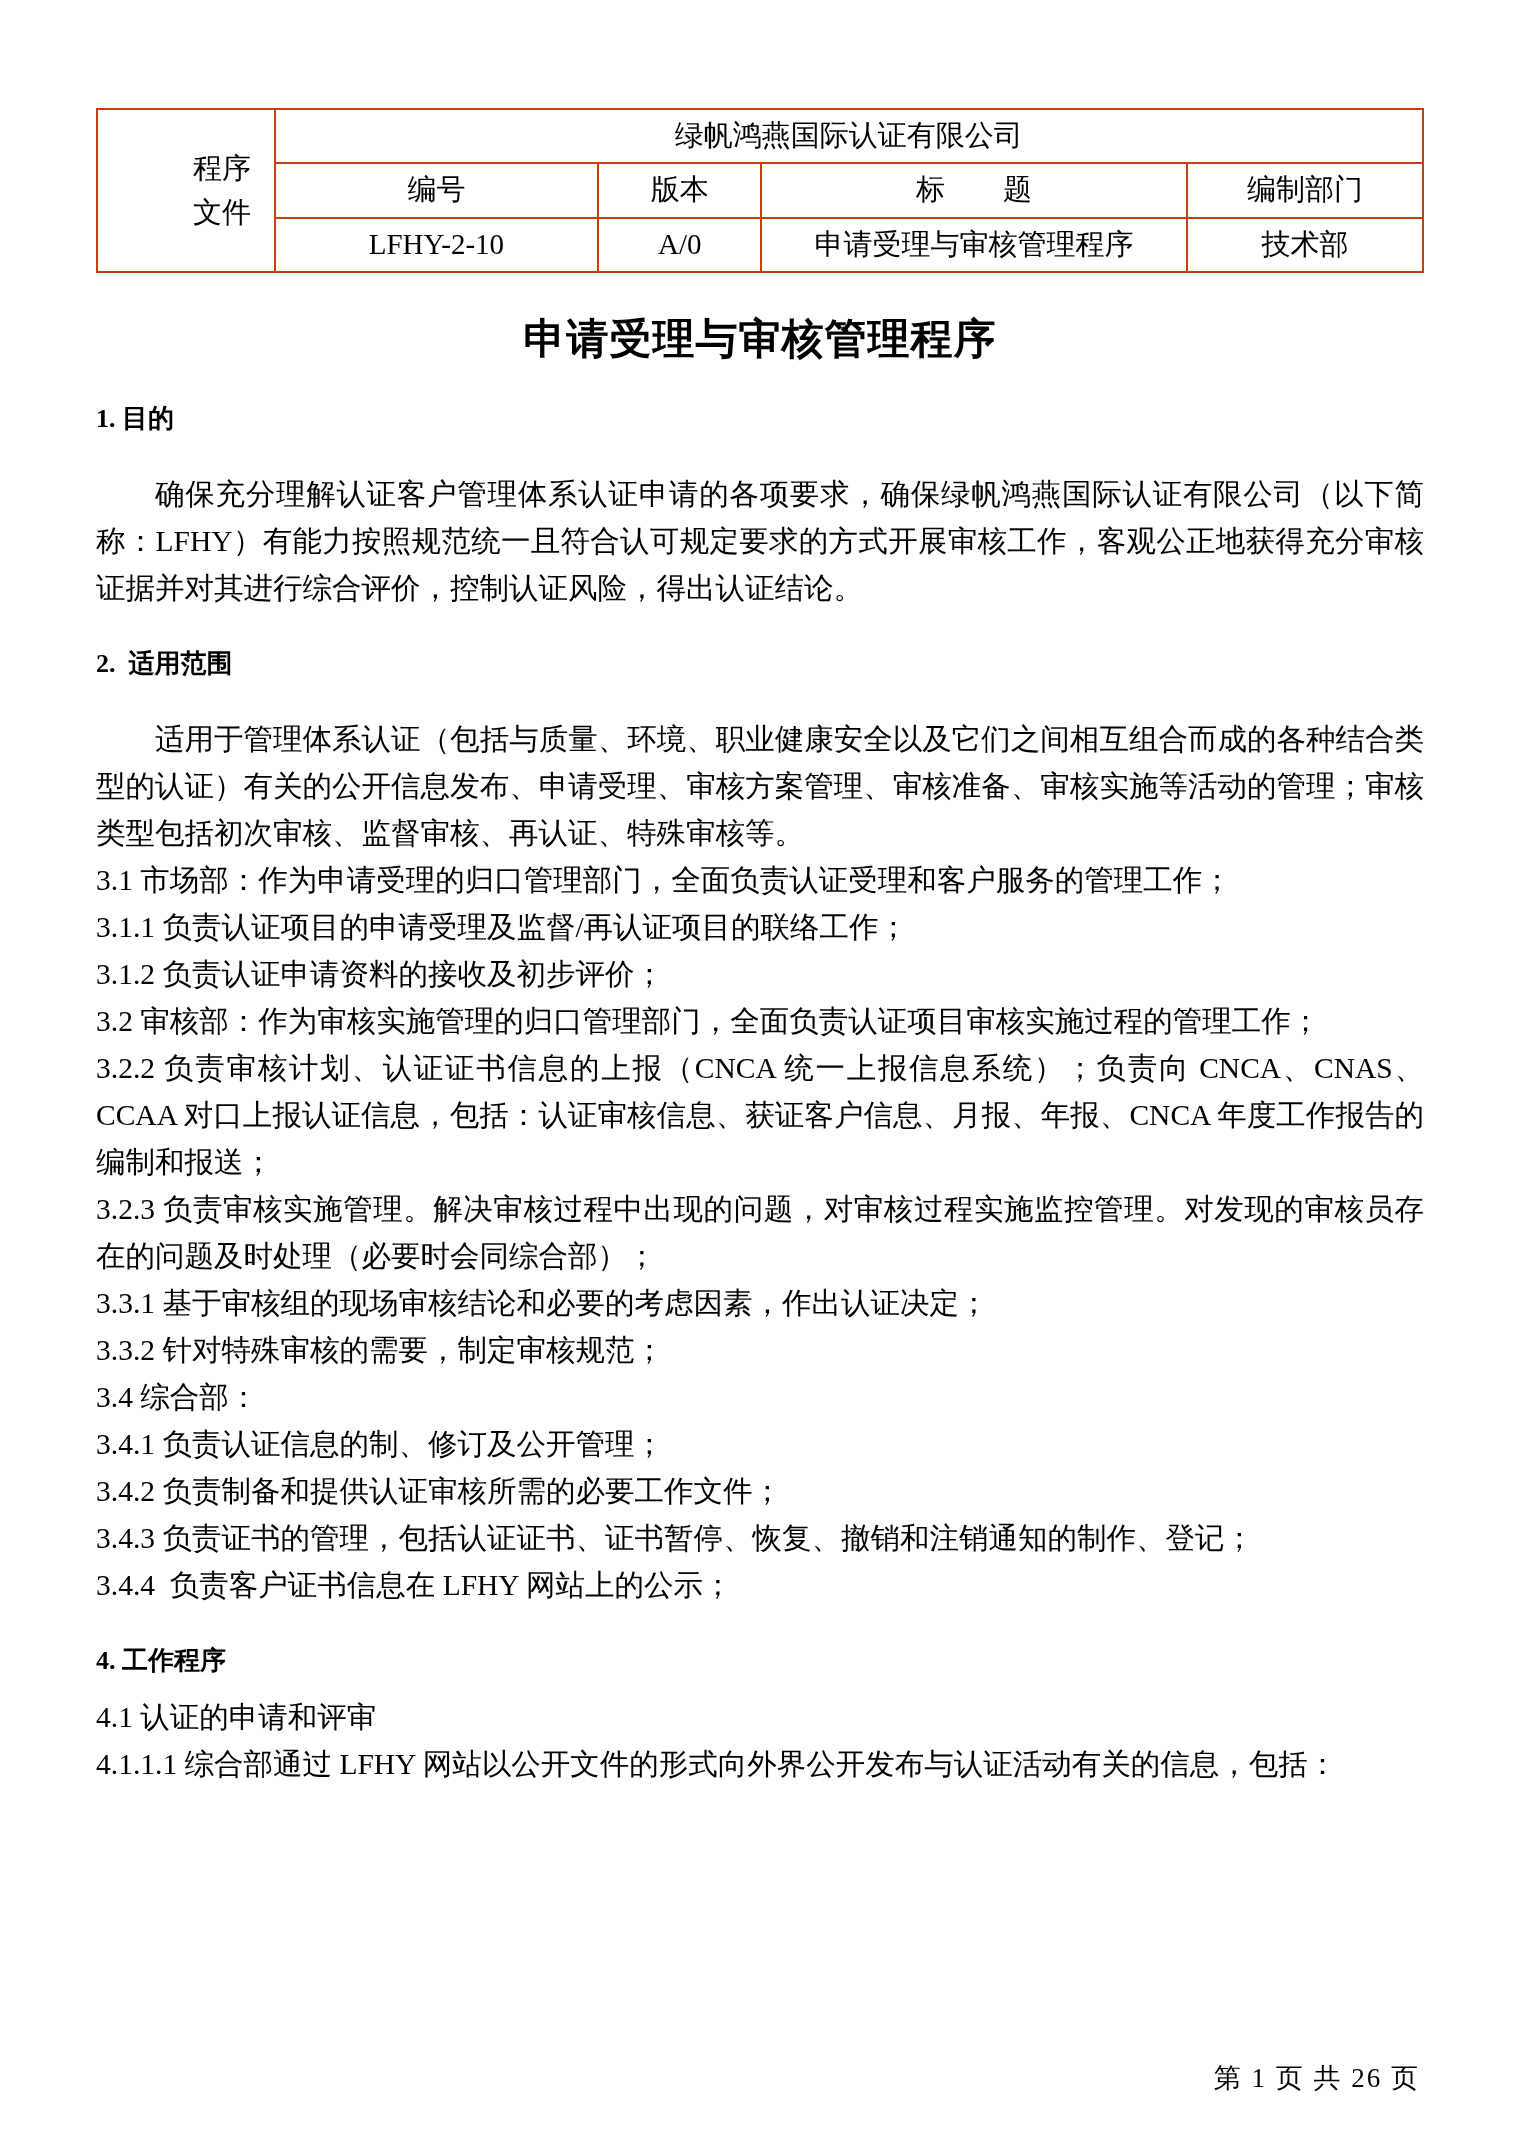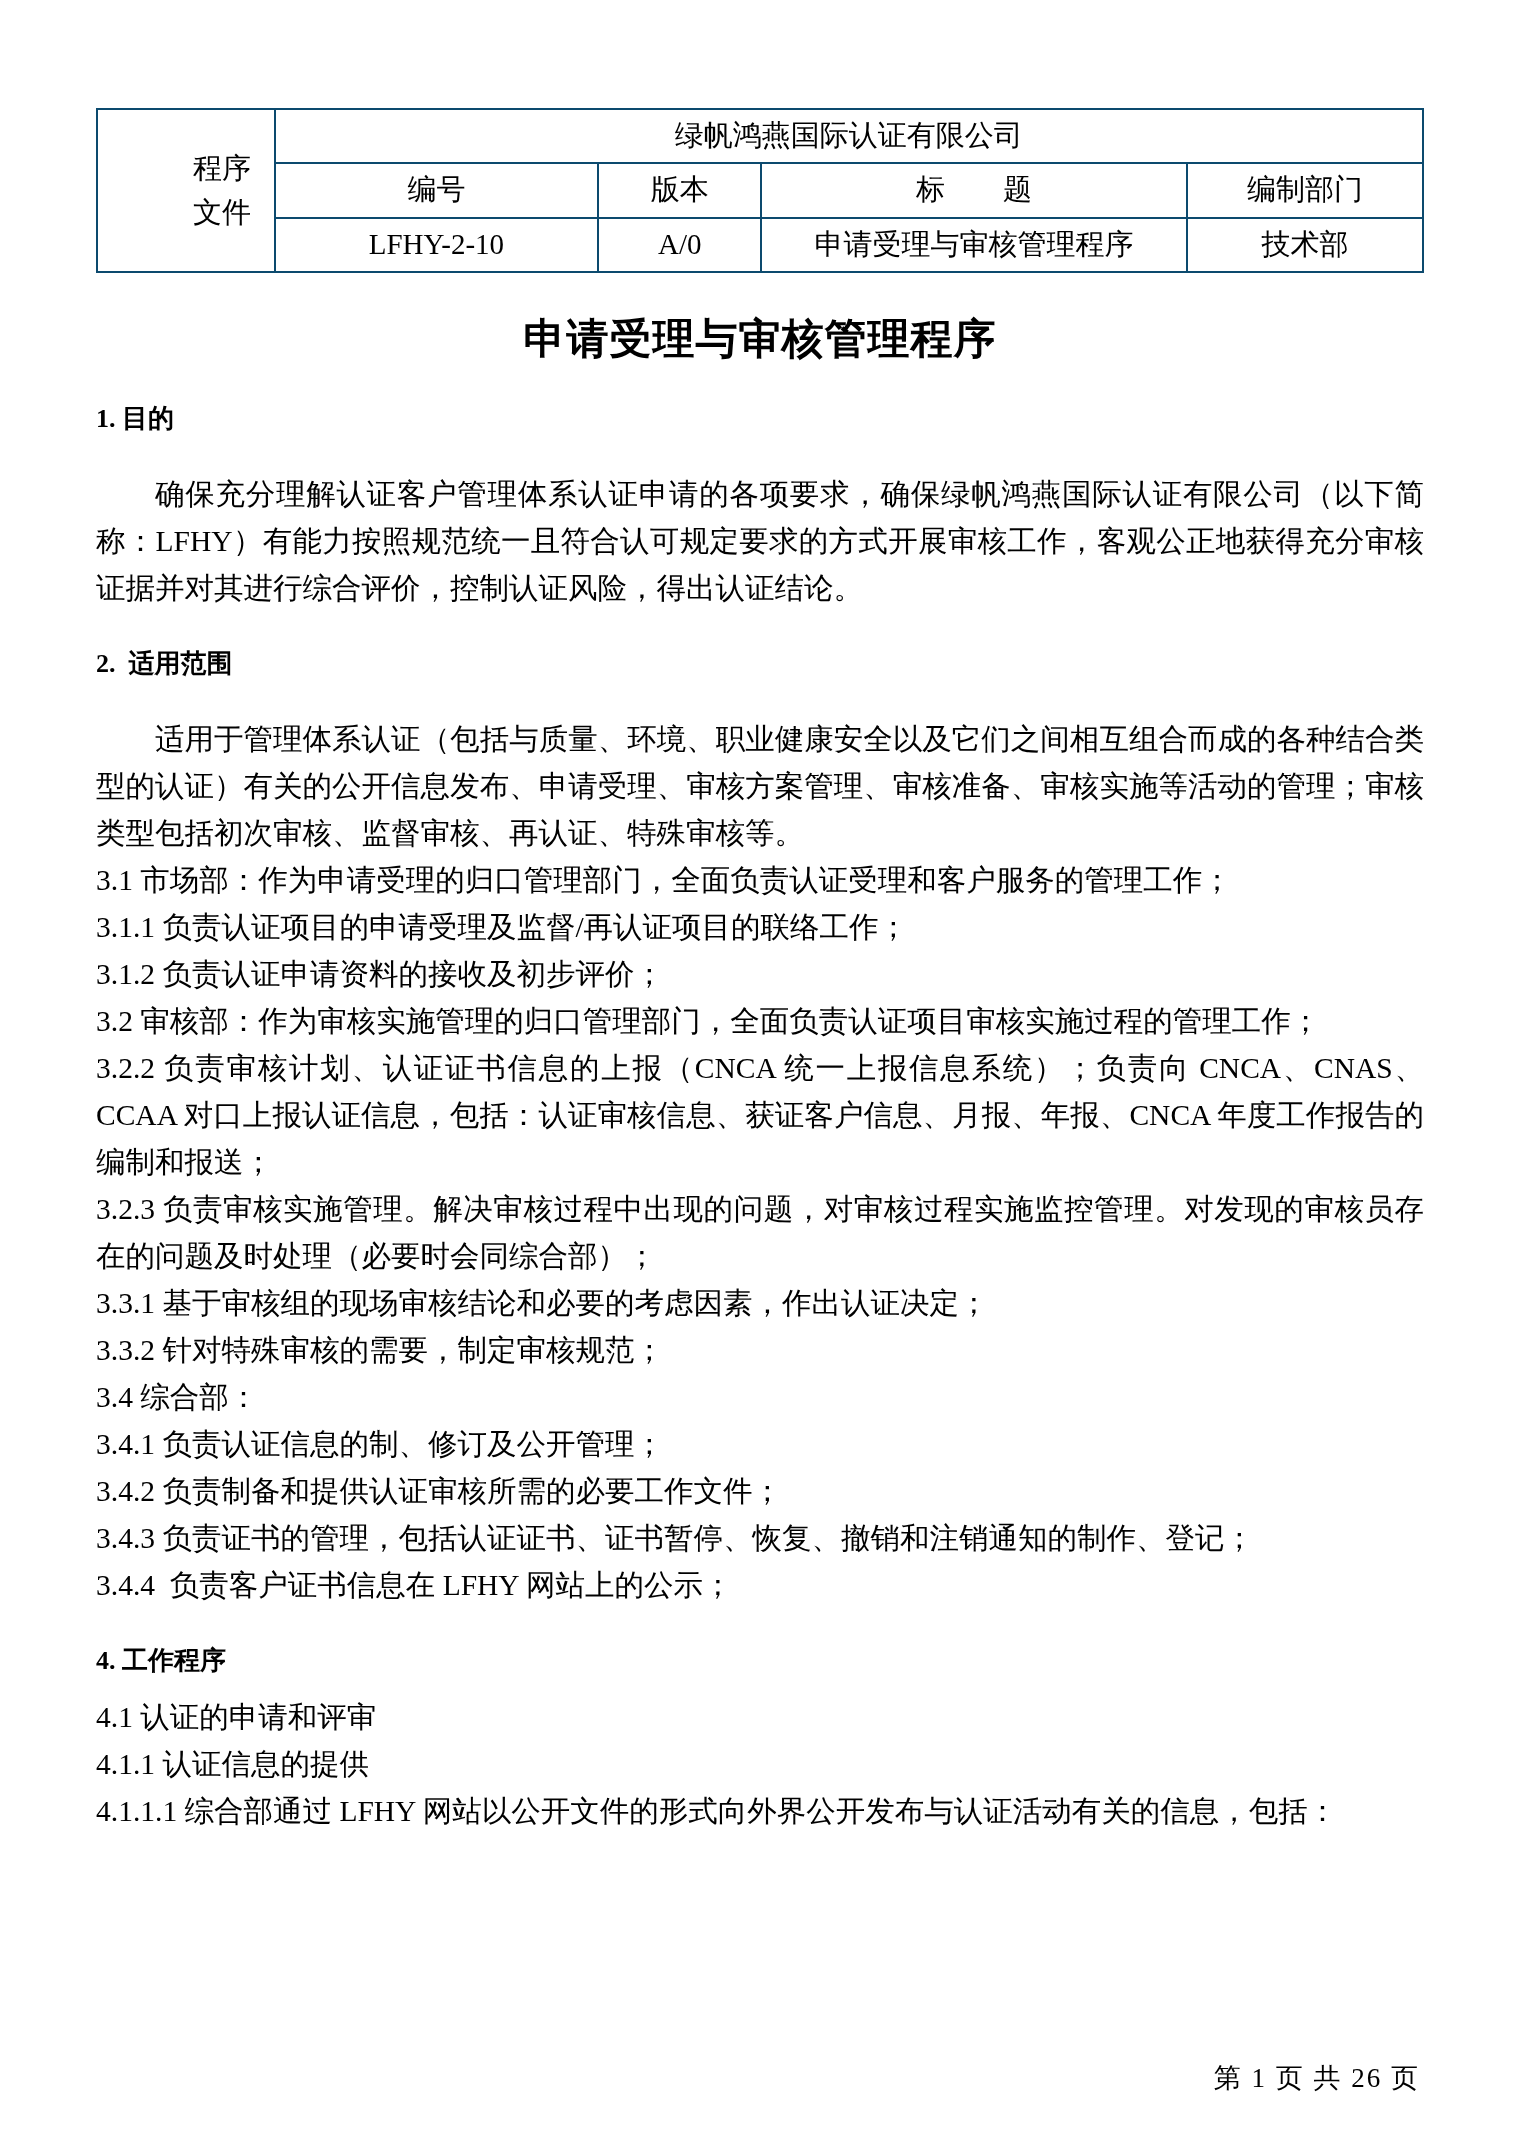--- a/index.html
+++ b/index.html
@@ -15,21 +15,21 @@
     padding: 108px 90px 0 96px;
     overflow: hidden;
   }
   table.hdr-table {
     width: 100%;
     border-collapse: collapse;
     table-layout: fixed;
     font-size: 29px;
   }
   table.hdr-table td {
-    border: 2px solid #0c4a6e;
+    border: 2px solid #c2410c;
     text-align: center;
     vertical-align: middle;
     padding: 4px 4px;
     height: 46px;
     white-space: pre-wrap;
   }
   .doctype-text {
     display: inline-block;
     width: 2em;
     line-height: 1.5;
@@ -125,19 +125,18 @@
     <p class="body-text">3.4 综合部：</p>
     <p class="body-text">3.4.1 负责认证信息的制、修订及公开管理；</p>
     <p class="body-text">3.4.2 负责制备和提供认证审核所需的必要工作文件；</p>
     <p class="body-text">3.4.3 负责证书的管理，包括认证证书、证书暂停、恢复、撤销和注销通知的制作、登记；</p>
     <p class="body-text">3.4.4  负责客户证书信息在 LFHY 网站上的公示；</p>
   </section>
 
   <section>
     <h2 class="sec-heading">4. 工作程序</h2>
     <p class="body-text">4.1 认证的申请和评审</p>
-    <p class="body-text">4.1.1 认证信息的提供</p>
     <p class="body-text">4.1.1.1 综合部通过 LFHY 网站以公开文件的形式向外界公开发布与认证活动有关的信息，包括：</p>
   </section>
 
   <div class="page-footer">第 1 页 共 26 页</div>
 
 </div>
 
 </body></html>

